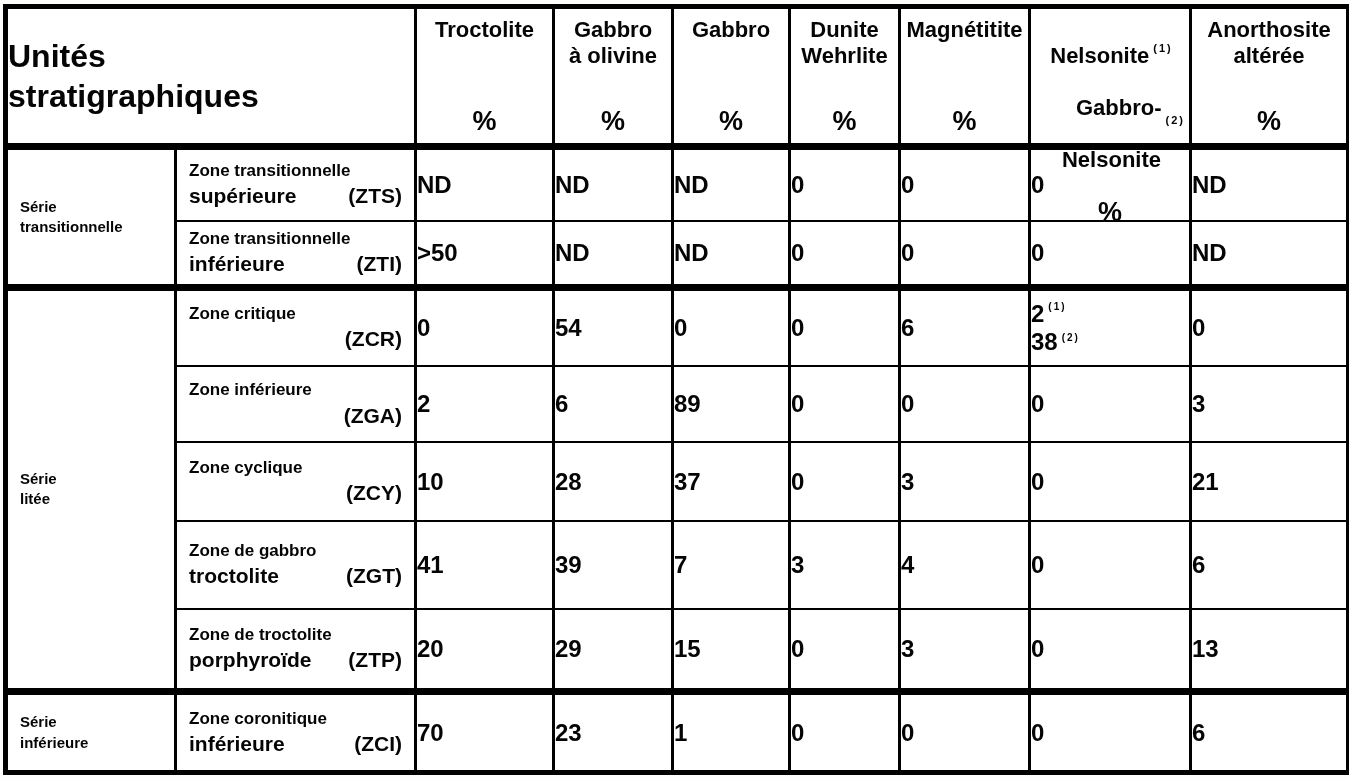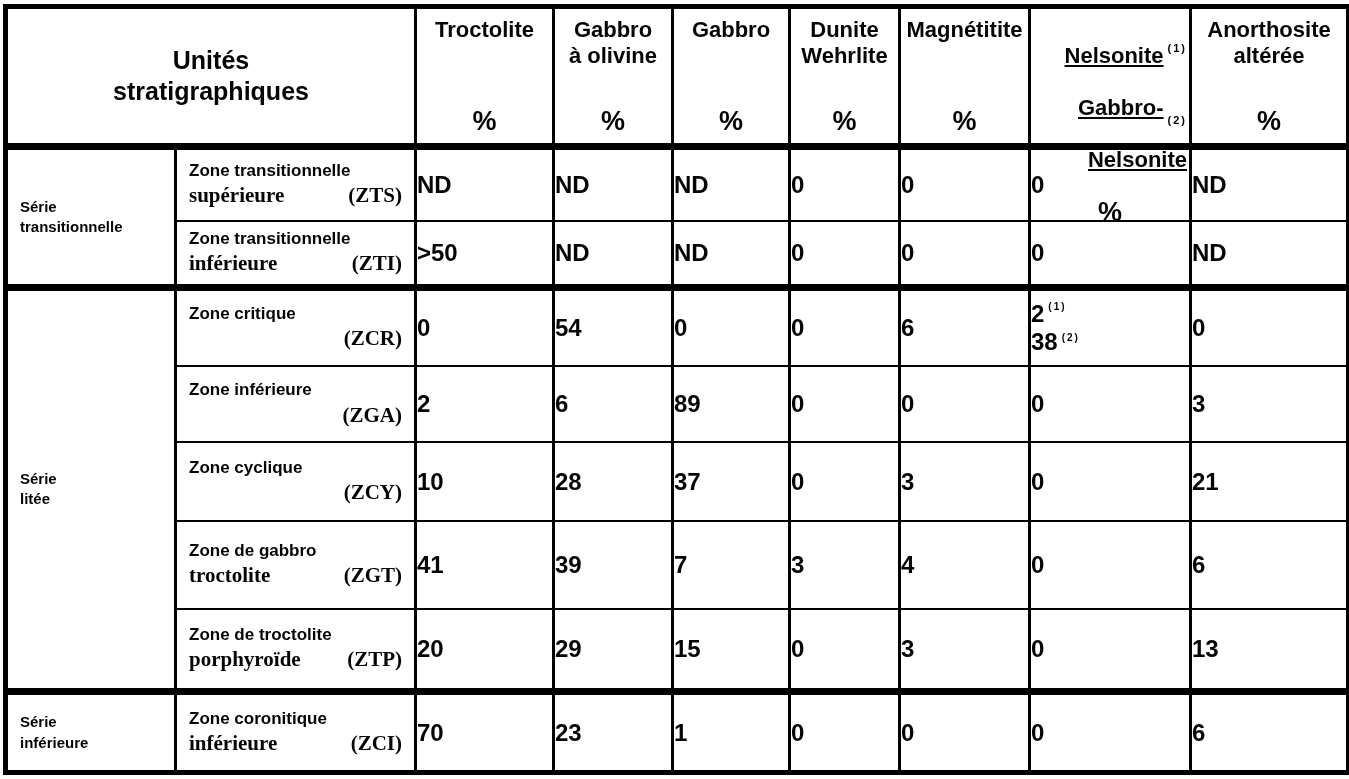--- a/index.html
+++ b/index.html
@@ -27,39 +27,39 @@
     border-right-width: 3px;
     padding: 0;
     font-weight: 700;
     color: #050505;
   }
   thead th { border-bottom-width: 7px; }
   .sepb { border-bottom-width: 7px !important; }
 
   
   th.units {
-    text-align: center; vertical-align: middle;
-    font-size: 25px; line-height: 1.25;
+    text-align: left; vertical-align: middle;
+    font-size: 32px; line-height: 1.25;
     white-space: pre-line;
   }
   th.hcol { vertical-align: top; }
   .hwrap {
     height: 128px;
     display: flex; flex-direction: column;
     justify-content: space-between;
     padding: 8px 2px 2px 2px;
   }
   .hname {
     font-size: 22px; line-height: 1.2;
     text-align: center; white-space: pre-line;
   }
   .hpct { font-size: 27px; text-align: center; line-height: 1; }
 
   
-  .nelsh { text-align: right; padding-left: 3px; font-size: 22px; line-height: 1.18; text-decoration: underline; }
+  .nelsh { text-align: center; padding-left: 3px; font-size: 22px; line-height: 1.18; }
   .nelsh .l2 { padding-left: 38px; }
   .hsup {
     font-size: 11px; font-weight: 700;
     letter-spacing: 2px;
     position: relative; top: -11px; margin-left: 4px;
     display: inline-block;
   }
   .hsup.low { top: 9px; }
 
   
@@ -69,21 +69,21 @@
     font-size: 15px; line-height: 1.35;
     white-space: pre-line;
     background: #fff;
   }
 
   
   td.zone { vertical-align: middle; padding: 4px 10px 4px 12px; }
   .zl1 { font-size: 17px; line-height: 1.3; }
   .zl2 {
     display: flex; justify-content: space-between; align-items: baseline;
-    font-size: 21px; line-height: 1.3; padding-right: 2px; font-family: Liberation Serif, serif;
+    font-size: 21px; line-height: 1.3; padding-right: 2px;
   }
   .zcode { text-align: right; }
 
   
   td.val {
     text-align: left; vertical-align: middle;
     font-size: 24px;
   }
 
   

